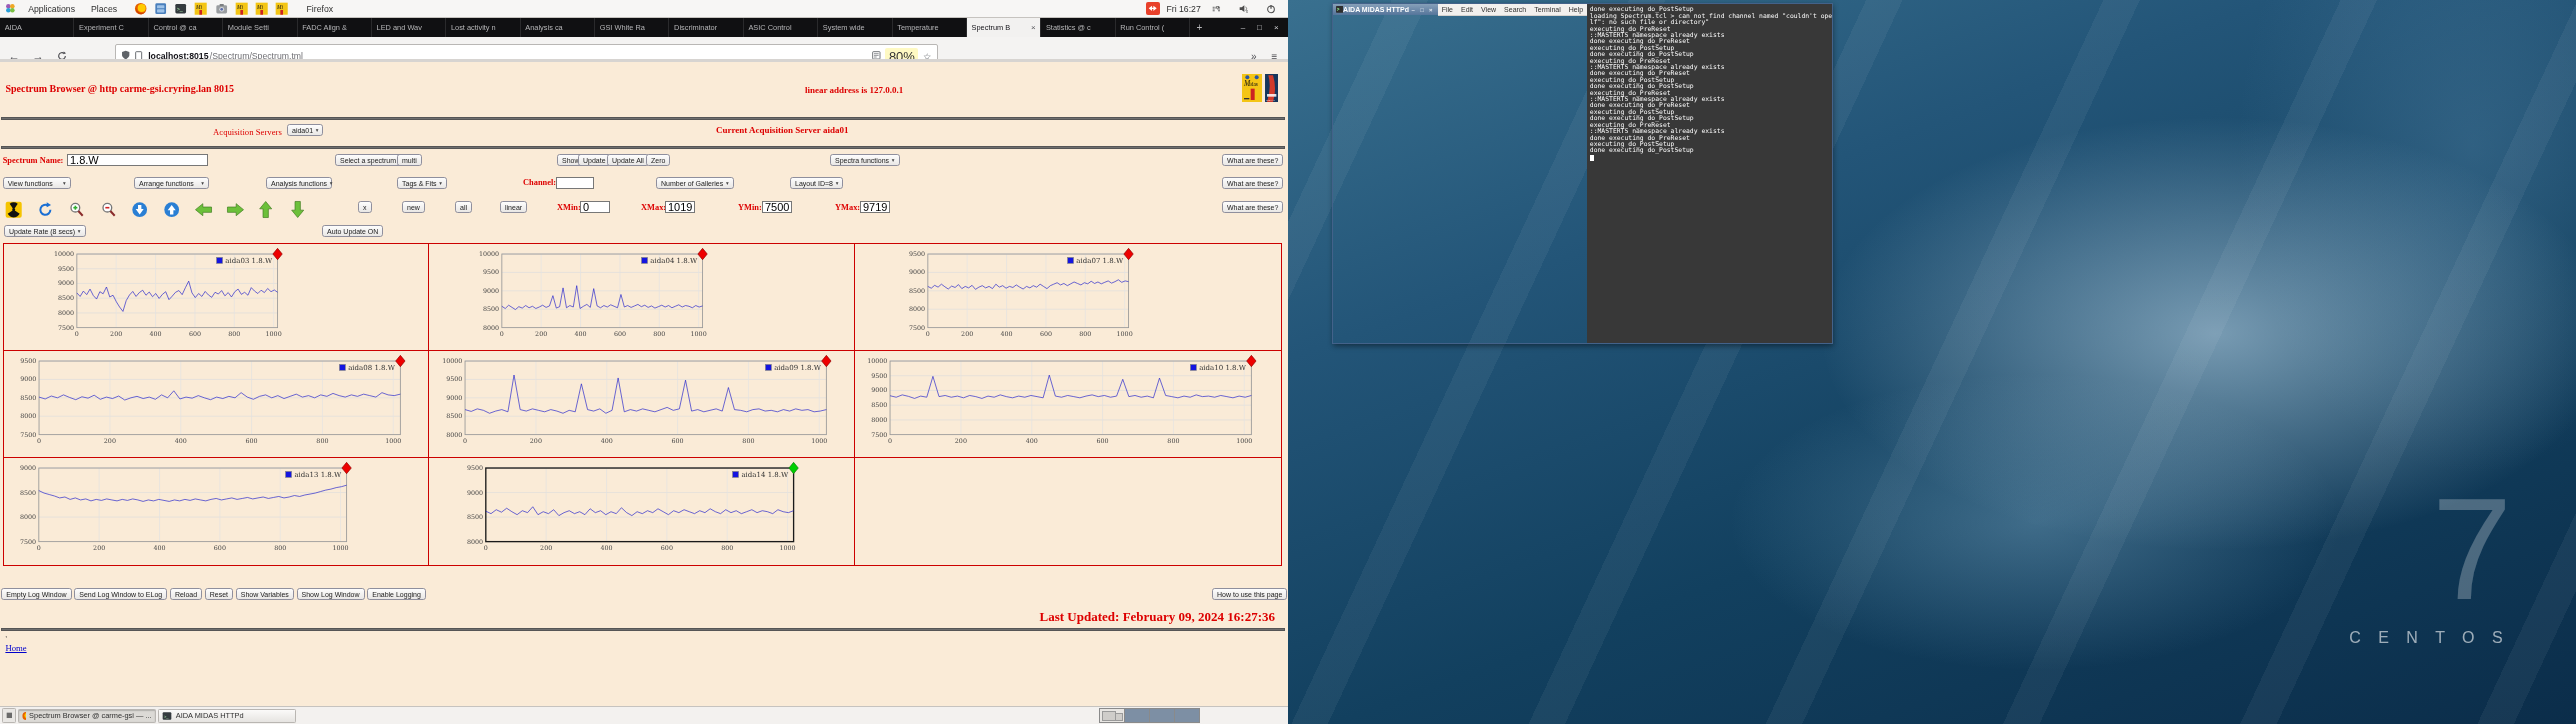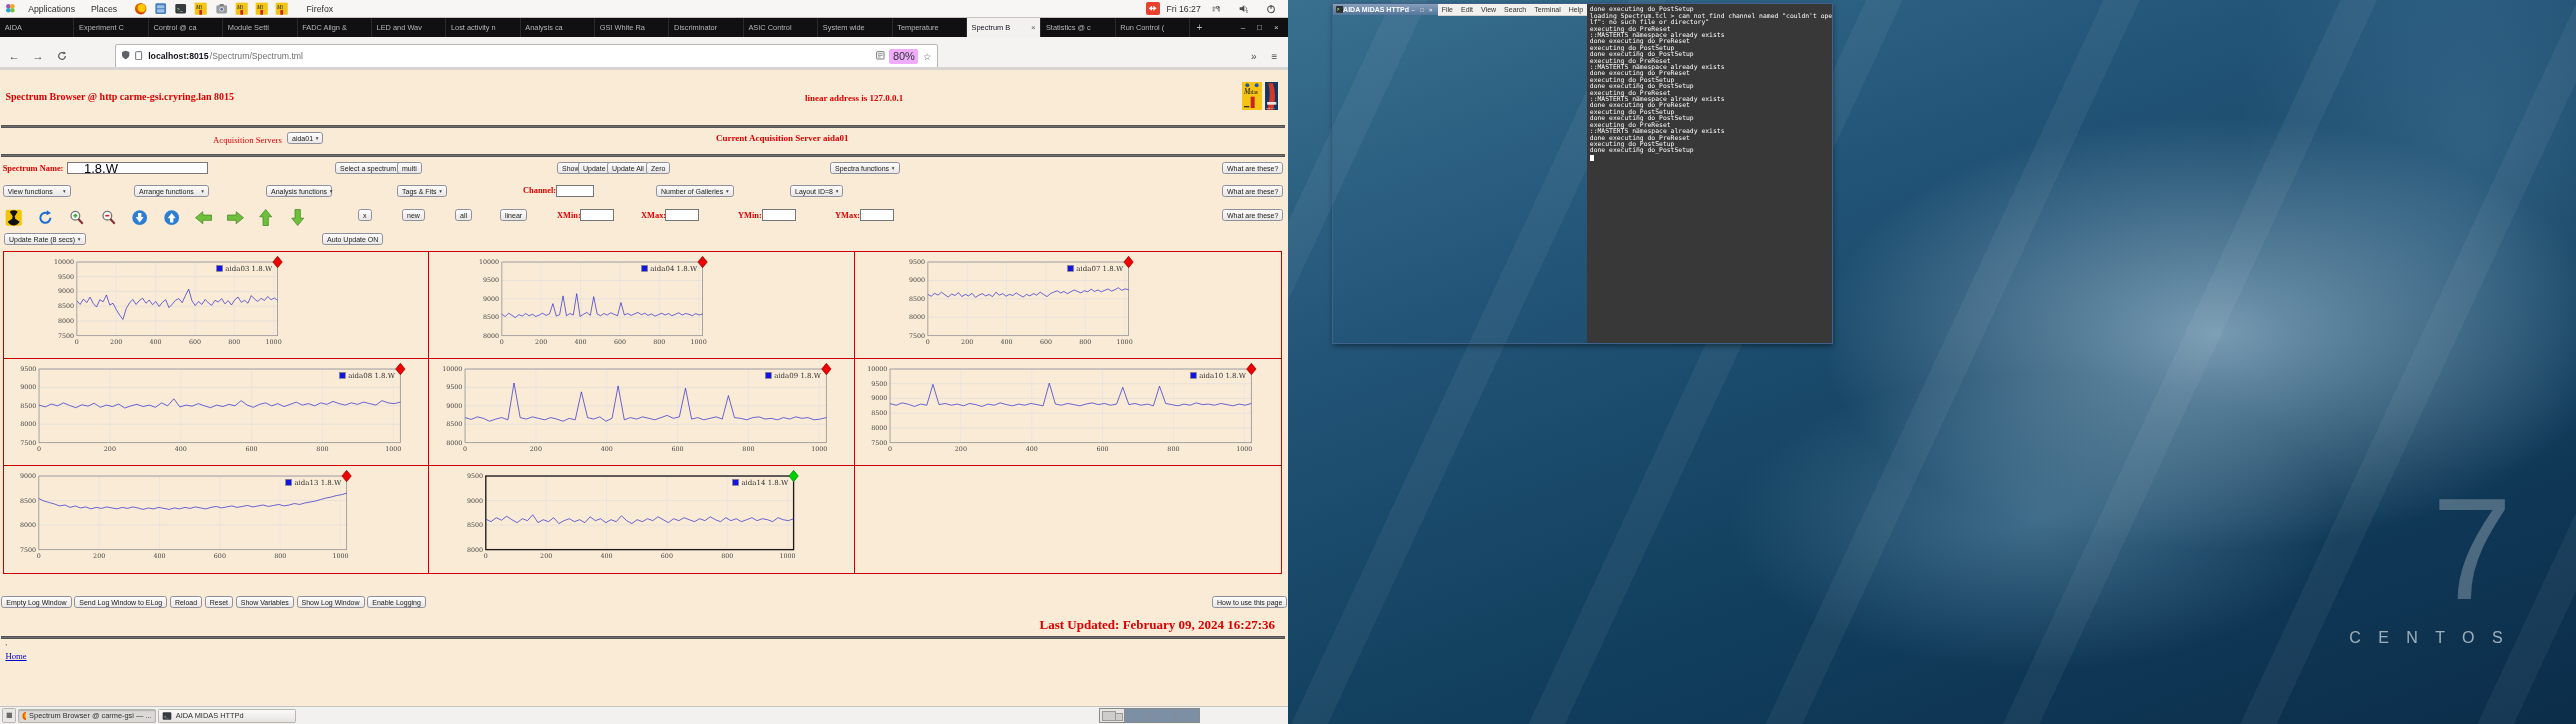--- a/index.html
+++ b/index.html
@@ -38,41 +38,41 @@
   .tab .x{margin-left:auto;color:#5b5b60;font-size:8px;padding-left:2.7px;}
   .newtab{width:19px;display:flex;align-items:center;justify-content:center;color:#b6b6b8;font-size:10px;}
   .winctl{margin-left:auto;display:flex;align-items:center;gap:12px;padding:0 9.4px;color:#cfcfd2;font-size:8px;}
   .navbar{position:absolute;left:0;top:20px;width:100%;height:38px;background:#f4f3f2;border-bottom:2px solid #d2cfcc;
           display:flex;align-items:center;}
   .nbtn{width:20px;height:20px;display:flex;align-items:center;justify-content:center;color:#4a4a4f;font-size:11.4px;margin-left:4px;}
   .urlbar{margin-left:43px;width:810px;height:23px;background:#fff;border:0.7px solid #b9b7b5;border-radius:2px;
           display:flex;align-items:center;font-size:8.7px;color:#15141a;padding:0 5.4px;gap:4.7px;}
   .url-path{color:#6f6f74;}
   .urlbar .grow{flex:1;}
-  .zoomchip{background:#f0abfc;border-radius:2px;font-size:11px;padding:1.3px 3.4px;color:#333;}
+  .zoomchip{background:#fef9c3;border-radius:2px;font-size:13px;padding:1.3px 3.4px;color:#333;}
   .nav-right{margin-left:auto;display:flex;align-items:center;gap:14.8px;padding-right:10.7px;color:#4a4a4f;font-size:10px;}
 
   
-  .content{position:absolute;left:0;top:50px;width:1288px;height:631px;background:#faebd7;overflow:hidden;
+  .content{position:absolute;left:0;top:42px;width:1288px;height:631px;background:#faebd7;overflow:hidden;
            font-family:"Liberation Serif",serif;}
   .topstrip{position:absolute;left:0;top:0;width:100%;height:2.7px;background:#d7d4d1;}
   .red{color:#dd0000;}
   .pg-title{position:absolute;left:5.4px;top:24px;font-size:10px;font-weight:bold;}
   .pg-client{position:absolute;left:805px;top:25.5px;font-size:9px;font-weight:bold;}
   .logos{position:absolute;left:1242px;top:14.8px;display:flex;gap:2.7px;}
   .hr{position:absolute;left:1.3px;width:1284px;height:2.7px;background:#6e6e6e;border:0.7px solid #555;box-sizing:border-box;}
   .acq-label{position:absolute;left:213px;top:68px;font-size:8.7px;}
   .acq-sel{position:absolute;left:287px;top:65px;}
   .cur-srv{position:absolute;left:716px;top:66px;font-size:9px;font-weight:bold;}
   .btn,.sel{display:inline-flex;align-items:center;gap:2.7px;background:linear-gradient(#fdfdfd,#e9e7e5);
        border:0.7px solid #8f8f9d;border-radius:2.7px;font-family:"Liberation Sans",sans-serif;
        font-size:7px;color:#1b1b1b;padding:1.3px 4px;height:11.4px;box-sizing:border-box;white-space:nowrap;}
   .sel .car{font-size:5.4px;color:#444;}
-  .inp{background:#fff;border:0.7px solid #777;height:11.4px;box-sizing:border-box;font-size:13px;
-       font-family:"Liberation Sans",sans-serif;padding:0 16px;}
+  .inp{background:#fff;border:0.7px solid #777;height:11.4px;box-sizing:border-box;font-size:11px;
+       font-family:"Liberation Sans",sans-serif;padding:0 2px;}
   .lbl{font-size:8.4px;font-weight:bold;}
   .abs{position:absolute;}
   .icon-btn{position:absolute;width:20px;height:20px;display:flex;align-items:center;justify-content:center;}
 
   
   .gallery{position:absolute;left:2.7px;top:184px;width:1277px;border:1.3px solid #cc0000;
            display:grid;grid-template-columns:1fr 1fr 1fr;grid-template-rows:107px 107px 107px;background:#faebd7;}
   .gcell{border-right:1.3px solid #cc0000;border-bottom:1.3px solid #cc0000;position:relative;overflow:hidden;}
   .gcell:nth-child(3n){border-right:none;}
   .gcell:nth-child(n+7){border-bottom:none;}

